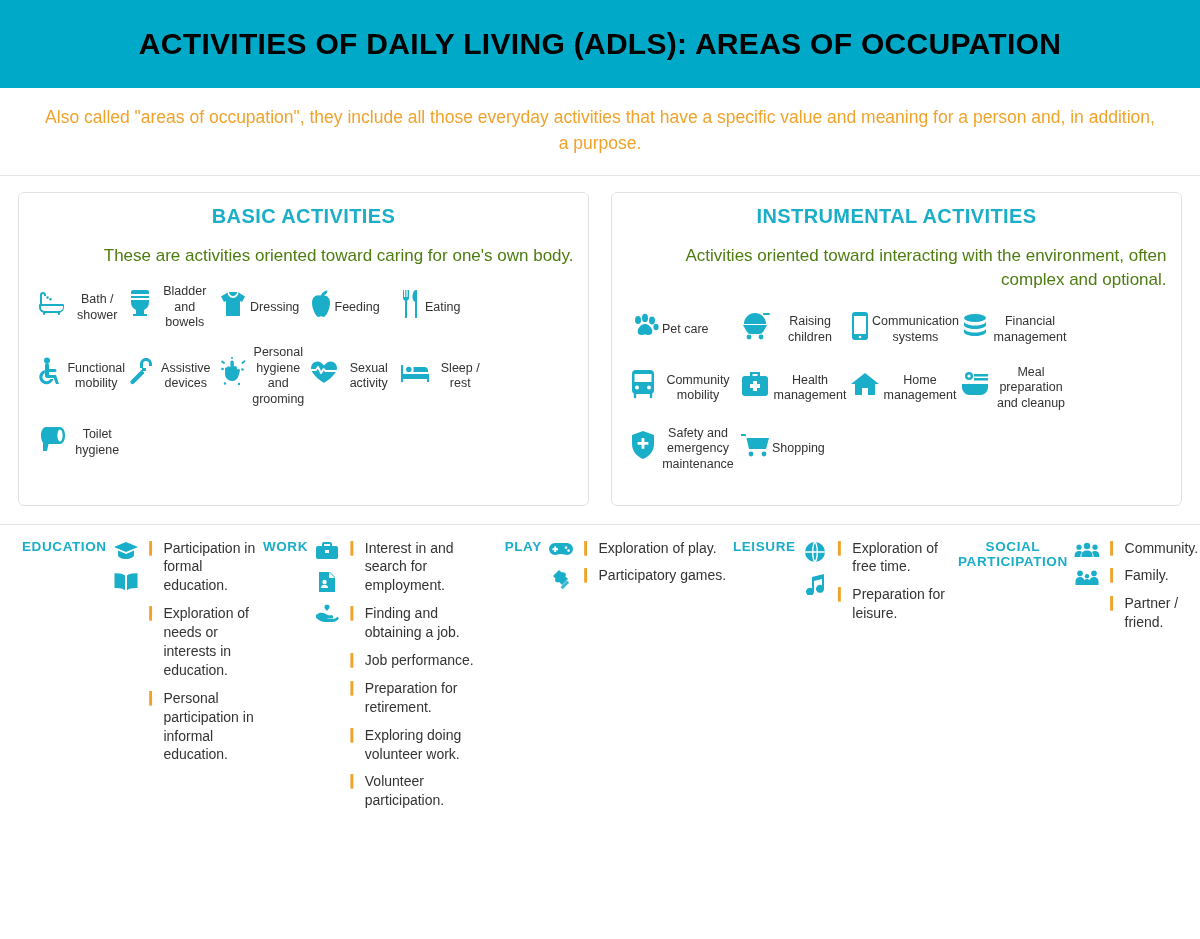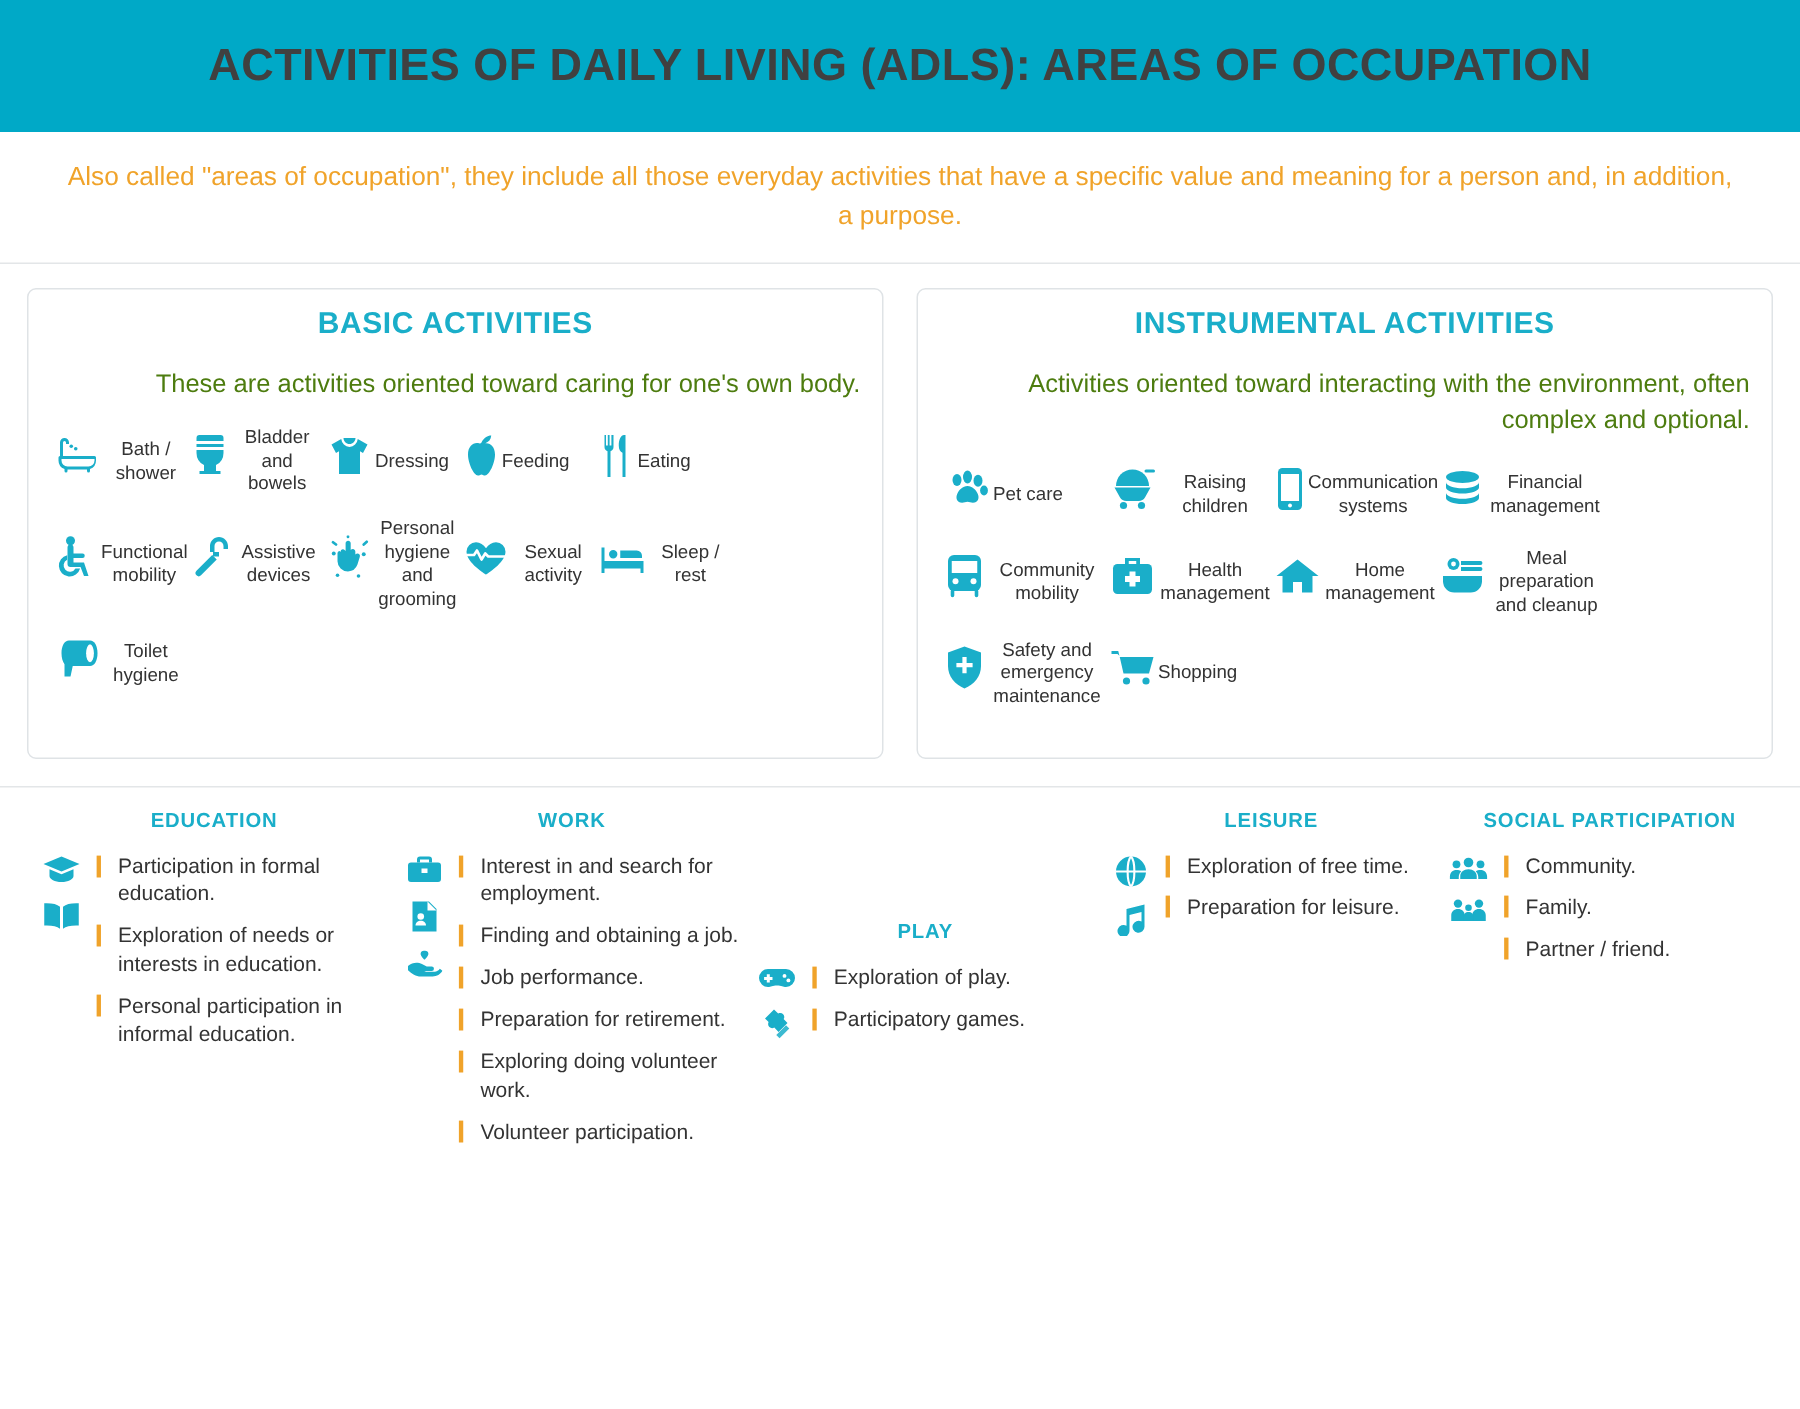--- a/index.html
+++ b/index.html
@@ -14,21 +14,21 @@
   
   .header {
     background: #00a9c7;
     height: 88px;
     display: flex;
     align-items: center;
     justify-content: center;
   }
   .header h1 {
     margin: 0;
-    color: #404040;
+    color: #000000;
     font-size: 30px;
     font-weight: bold;
     letter-spacing: 0.3px;
     text-align: center;
   }
 
   
   .subtitle {
     padding: 16px 40px 18px 40px;
     text-align: center;
@@ -101,21 +101,21 @@
     padding: 0 2px;
   }
 
   
   .bottom {
     border-top: 1px solid #e3e6e8;
     margin-top: 18px;
     padding: 14px 14px 0 14px;
     display: flex;
   }
-  .col { display: flex; flex-direction: column; }
+  .col { display: flex; flex-direction: row; }
   .col-education { width: 252px; padding-left: 8px; }
   .col-work { width: 238px; }
   .col-play { width: 238px; justify-content: center; }
   .col-leisure { width: 228px; }
   .col-social { width: 228px; }
 
   .col h3 {
     margin: 0 0 14px 0;
     text-align: center;
     color: #1aaec9;

